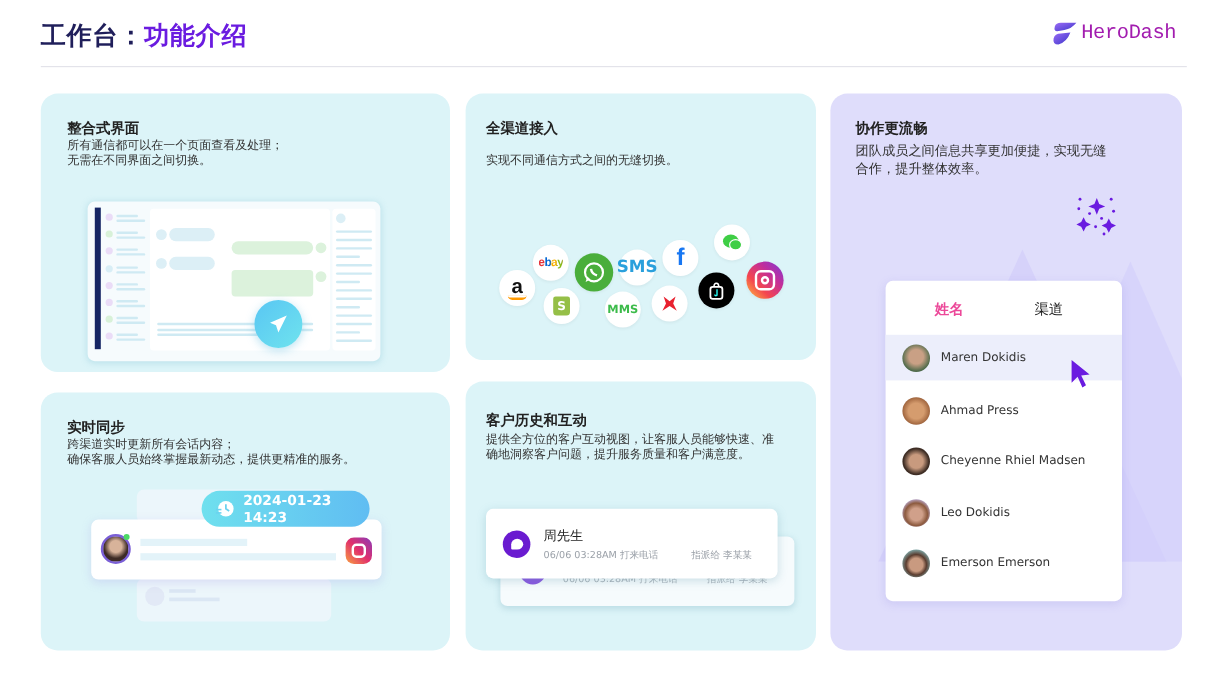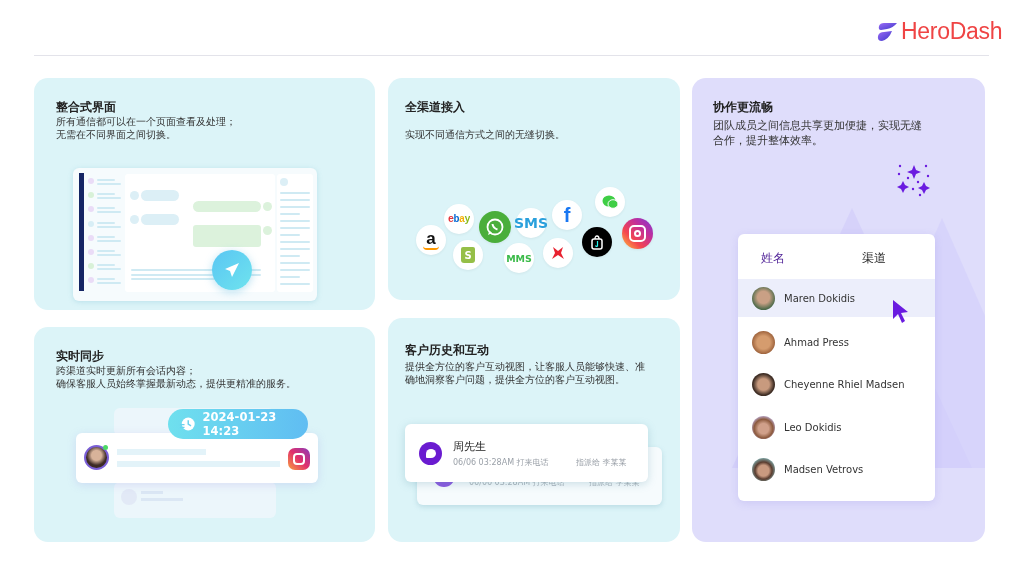--- a/index.html
+++ b/index.html
@@ -2,21 +2,21 @@
 <html><head>
 <meta charset="utf-8">
 <style>
 *{box-sizing:border-box;margin:0;padding:0}
 html,body{width:1024px;height:576px;overflow:hidden;background:#fff;font-family:"DejaVu Sans","Liberation Sans",sans-serif}
 .page{position:relative;width:1024px;height:576px;background:#fff}
 .title{position:absolute;left:34px;top:16px;font-size:21px;font-weight:bold;letter-spacing:0.5px}
 .title .t1{color:#1f1e5a}
 .title .t2{color:#6a1be0}
 .logo{position:absolute;left:876px;top:18px;display:flex;align-items:center;gap:3px}
-.logo-text{font-family:Liberation Sans, sans-serif;font-size:23px;color:#ef4444;letter-spacing:-0.3px}
+.logo-text{font-family:Liberation Mono, monospace;font-size:17px;color:#a21caf;letter-spacing:-0.3px}
 .hr{position:absolute;left:34px;top:55px;width:955px;height:1px;background:#e3e3ea}
 .card{position:absolute;border-radius:14px;overflow:hidden}
 .cyan{background:#dcf4f8}
 .lav{background:#dfddfb}
 .card-h{position:absolute;font-size:12px;font-weight:bold;color:#222}
 .card-p{position:absolute;font-size:10px;line-height:13px;color:#333}
 
 .mock{position:absolute;left:73px;top:168px;width:244px;height:133px;background:#f6fbfd;border-radius:6px;box-shadow:0 1px 5px rgba(120,190,210,.35)}
 .mock .rail{position:absolute;left:6px;top:5px;width:5px;height:118px;background:#152564}
 .mock .dot{position:absolute;width:6px;height:6px;border-radius:50%}
@@ -37,20 +37,23 @@
 .lhead{position:absolute;top:16px;font-size:12px}
 .lrow{position:absolute;left:0;width:197px;height:40px;display:flex;align-items:center;padding-left:14px;gap:9px;font-size:10px;color:#333}
 .av{width:23px;height:23px;border-radius:50%;flex:none}
 .tri{position:absolute;width:0;height:0}
 </style>
 </head>
 <body>
 
 <div class="page">
 
+  <div class="title">
+    <span class="t1">工作台：</span><span class="t2">功能介绍</span>
+  </div>
   <div class="logo">
     <svg width="22" height="20" viewBox="0 0 22 20">
       <defs>
           <linearGradient id="lg" x1="0" y1="0" x2="1" y2="1">
             <stop offset="0" stop-color="#9b6cf6"></stop>
             <stop offset="1" stop-color="#3b36c9"></stop>
           </linearGradient>
         </defs>
       <path d="M3 4 Q4 1 8 1 L21 1 Q17 6 11 7 L5 8 Q2 8 3 4Z" fill="url(#lg)"></path>
       <path d="M2 14 Q3 10 8 10 L16 9 Q13 17 6 19 Q1 19 2 14Z" fill="url(#lg)"></path>
@@ -157,21 +160,21 @@
 
   <div class="card cyan" style="left:388px;top:78px;width:292px;height:222px"></div>
   <div class="card-h" style="left:405px;top:99px">全渠道接入</div>
   <div class="card-p" style="left:405px;top:128px">实现不同通信方式之间的无缝切换。</div>
 
   <div class="ch" style="left:416px;top:225px;width:30px;height:30px;font-size:17px;color:#111;flex-direction:column">
     <span style="line-height:15px;font-family:'Liberation Sans',sans-serif">a</span>
     <span style="width:16px;height:4px;border-bottom:2px solid #f90;border-radius:0 0 8px 8px"></span>
   </div>
   <div class="ch" style="left:444px;top:204px;width:30px;height:30px;font-size:10px;letter-spacing:-0.5px">
-    <span style="background:linear-gradient(90deg,#e53238 25%,#0064d2 25% 50%,#f5af02 50% 75%,#86b817 75%);-webkit-background-clip:text;background-clip:text;color:transparent;font-family:Liberation Mono, monospace">ebay</span>
+    <span style="background:linear-gradient(90deg,#e53238 25%,#0064d2 25% 50%,#f5af02 50% 75%,#86b817 75%);-webkit-background-clip:text;background-clip:text;color:transparent;font-family:Liberation Sans, sans-serif">ebay</span>
   </div>
   <div class="ch" style="left:453px;top:240px;width:30px;height:30px">
     <div style="width:14px;height:16px;background:#95bf47;border-radius:2px 2px 3px 3px;color:#fff;font-size:10px;display:flex;align-items:center;justify-content:center">S</div>
   </div>
   <div class="ch" style="left:479px;top:211px;width:32px;height:32px;background:#4aae3b">
     <svg width="20" height="20" viewBox="0 0 20 20">
         <circle cx="10" cy="10" r="7.5" stroke="#fff" stroke-width="1.8" fill="none"></circle>
         <path d="M3 18 L4.5 13.5 L7 16Z" fill="#fff"></path>
         <path d="M7.5 7 Q8 11 12.5 12.5" stroke="#fff" stroke-width="2" fill="none"></path>
       </svg>
@@ -199,21 +202,21 @@
   </div>
   <div class="ch" style="left:622px;top:218px;width:31px;height:31px;background:linear-gradient(45deg,#fdc33f,#f4464f,#c12e9b,#7b3ad8)">
     <div style="width:17px;height:17px;border:2.2px solid #fff;border-radius:5px;display:flex;align-items:center;justify-content:center">
         <div style="width:7px;height:7px;border:2px solid #fff;border-radius:50%"></div>
       </div>
   </div>
 
   <div class="card cyan" style="left:388px;top:318px;width:292px;height:224px"></div>
   <div class="card-h" style="left:405px;top:342px">客户历史和互动</div>
   <div class="card-p" style="left:405px;top:360px">提供全方位的客户互动视图，让客服人员能够快速、准</div>
-  <div class="card-p" style="left:405px;top:373px">确地洞察客户问题，提供全方位的客户互动视图。</div>
+  <div class="card-p" style="left:405px;top:373px">确地洞察客户问题，提升服务质量和客户满意度。</div>
 
   <div class="hcard" style="left:417px;top:447px;width:245px;height:58px;background:#f6fbfd;box-shadow:0 2px 5px rgba(90,150,170,.25)">
     <div style="position:absolute;left:16px;top:26px;width:22px;height:14px;border-radius:0 0 11px 11px;background:#8a55e0"></div>
     <span style="position:absolute;left:52px;top:30px;font-size:8px;color:#a8b0b8">06/06 03:28AM 打来电话</span>
     <span style="position:absolute;left:172px;top:30px;font-size:8px;color:#a8b0b8">指派给 李某某</span>
   </div>
   <div class="hcard" style="left:405px;top:424px;width:243px;height:58px;box-shadow:0 2px 8px rgba(90,150,170,.28)">
     <div style="position:absolute;left:14px;top:18px;width:23px;height:23px;border-radius:50%;background:#6a1bd0;display:flex;align-items:center;justify-content:center">
       <div style="width:10px;height:9px;background:#fff;border-radius:50% 50% 50% 10%"></div>
     </div>
@@ -238,40 +241,40 @@
       <circle cx="30" cy="3" r="1.2" fill="#6a1be0"></circle>
       <circle cx="3" cy="11" r="1.2" fill="#6a1be0"></circle>
       <circle cx="32" cy="13" r="1.2" fill="#6a1be0"></circle>
       <circle cx="12" cy="15" r="1.2" fill="#6a1be0"></circle>
       <circle cx="22" cy="19" r="1.2" fill="#6a1be0"></circle>
       <circle cx="17" cy="26" r="1.2" fill="#6a1be0"></circle>
       <circle cx="24" cy="32" r="1.2" fill="#6a1be0"></circle>
   </svg>
 
   <div class="list">
-    <span class="lhead" style="left:23px;color:#4c1d95;font-weight:normal">姓名</span>
+    <span class="lhead" style="left:41px;color:#ec4899;font-weight:bold">姓名</span>
     <span class="lhead" style="left:124px;color:#222">渠道</span>
     <div class="lrow" style="top:88px">
       <div class="av" style="background:radial-gradient(circle at 50% 50%,#d59c6e 40%,#a0653e 70%)"></div>
       <span>Ahmad Press</span>
     </div>
     <div class="lrow" style="top:45px;height:38px;background:#eceefb">
       <div class="av" style="background:radial-gradient(circle at 50% 45%,#c9a085 35%,#4e6a4a 70%)"></div>
       <span>Maren Dokidis</span>
     </div>
     <div class="lrow" style="top:130px">
       <div class="av" style="background:radial-gradient(circle at 50% 50%,#c89a7e 35%,#3f2e25 65%)"></div>
       <span>Cheyenne Rhiel Madsen</span>
     </div>
     <div class="lrow" style="top:173px">
       <div class="av" style="background:radial-gradient(circle at 50% 55%,#d0a08a 30%,#8c5a3e 55%,#b9a7c9 75%)"></div>
       <span>Leo Dokidis</span>
     </div>
     <div class="lrow" style="top:215px">
       <div class="av" style="background:radial-gradient(circle at 50% 55%,#c99a80 32%,#5a3d30 50%,#7fa6a6 75%)"></div>
-      <span>Madsen Vetrovs</span>
+      <span>Emerson Emerson</span>
     </div>
   </div>
   <svg style="position:absolute;left:891px;top:299px" width="18" height="26" viewBox="0 0 18 26">
     <path d="M2 1 L2 20 L7 15 L11 24 L14 22 L10 14 L17 13Z" fill="#6a1be0"></path>
   </svg>
 
 </div>
 
 </body></html>

